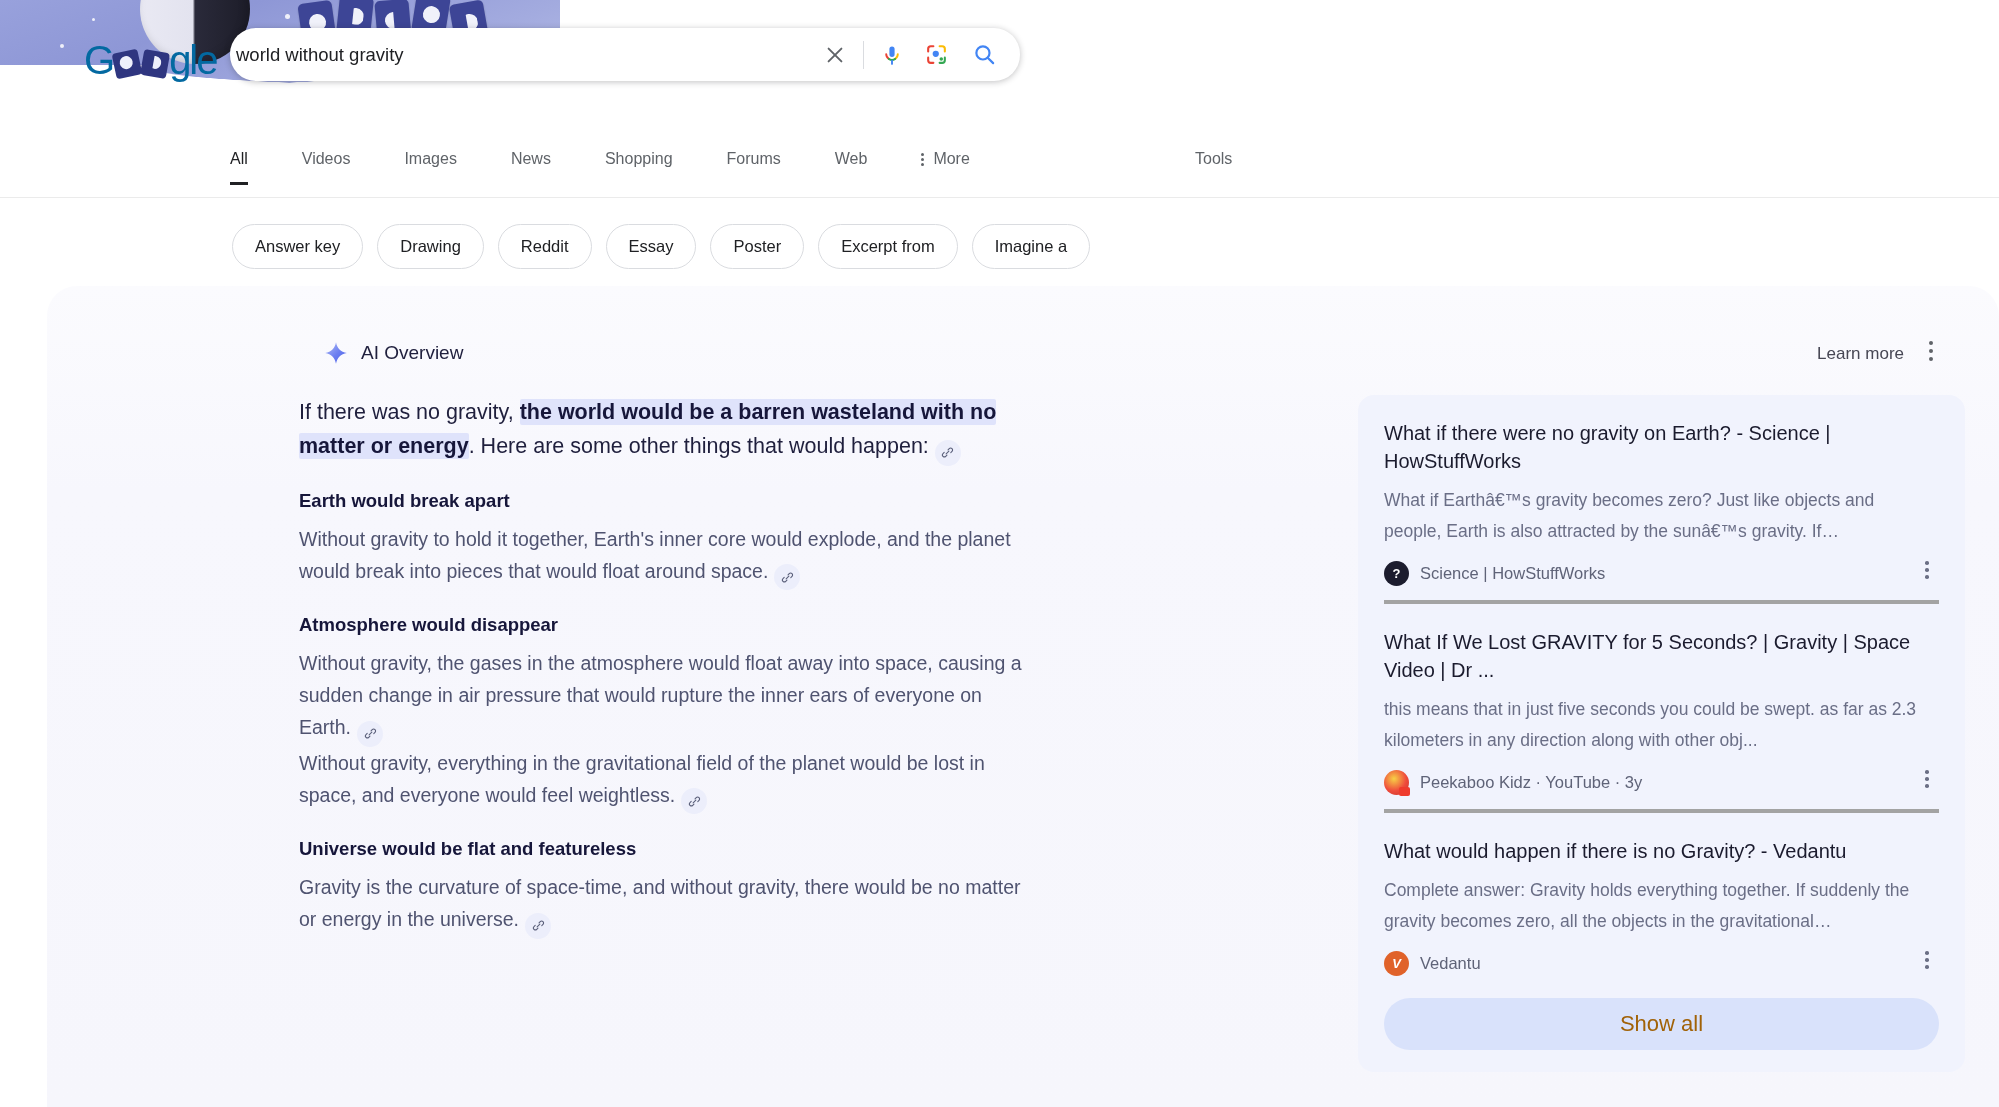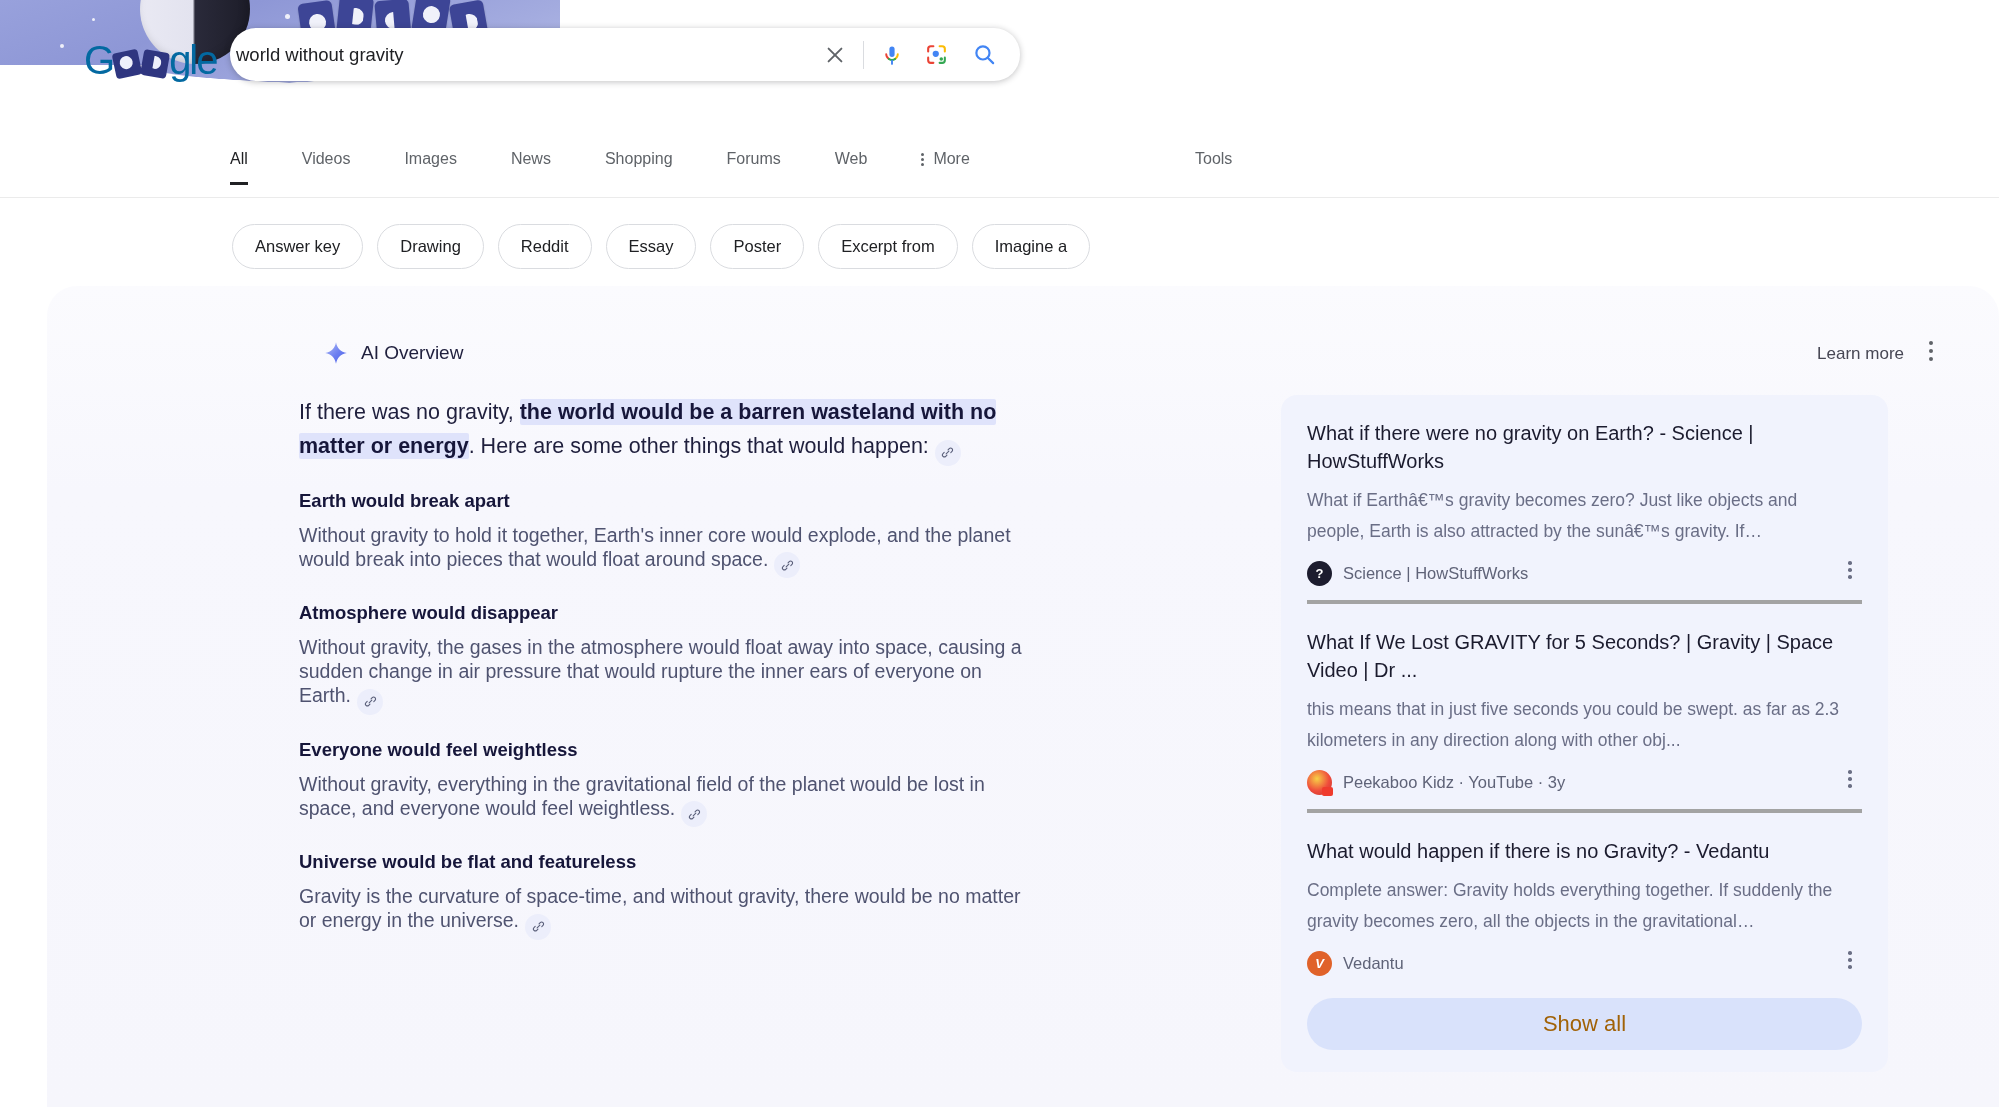--- a/index.html
+++ b/index.html
@@ -174,33 +174,33 @@
   .hl{
     background:#dfe3fb; font-weight:700; color:#16163a;
     border-radius:2px; padding:1px 0;
     box-decoration-break: clone; -webkit-box-decoration-break: clone;
   }
   .sec-h{
     font-size:18.5px; font-weight:700; color:#16163a;
     margin:22px 0 9px 0; line-height:26px;
   }
   .sec-p{
-    font-size:19.5px; line-height:24px; color:#4f5370; margin:0;
+    font-size:19.5px; line-height:32px; color:#4f5370; margin:0;
   }
   .lnk{
     display:inline-flex; align-items:center; justify-content:center;
     width:26px; height:26px; border-radius:50%;
     background:#eceefb; vertical-align:-6px; margin-left:6px;
     cursor:pointer;
   }
   .lnk svg{ display:block; }
 
   
   .sources{
-    position:absolute; left:1234px; top:109px;
+    position:absolute; left:1311px; top:109px;
     width:607px;
     background:#f1f3fd;
     border-radius:16px;
     padding:0 26px;
   }
   .src-card{ padding:24px 0 14px 0; position:relative; }
   .src-card + .src-card{ border-top:4px solid #a3a3a3; }
   .src-title{
     font-size:20px; line-height:28px; color:#1b1b2e; font-weight:400;
     margin:0 0 10px 0; cursor:pointer; padding-right:10px;
@@ -410,21 +410,20 @@
 
       <h3 class="sec-h">Atmosphere would disappear</h3>
       <p class="sec-p"><span>Without gravity, the gases in the atmosphere would float away into space, causing a sudden change in air pressure that would rupture the inner ears of everyone on Earth.</span><span class="lnk">
           <svg width="13" height="13" viewBox="0 0 24 24">
             <path d="M9.5 14.5 L14.5 9.5" stroke="#5a5f7a" stroke-width="2" stroke-linecap="round"></path>
             <path d="M13 7.2 L15.2 5 a3.6 3.6 0 0 1 5.1 5.1 L18.1 12.3" stroke="#5a5f7a" stroke-width="2" fill="none" stroke-linecap="round"></path>
             <path d="M11 16.8 L8.8 19 a3.6 3.6 0 0 1-5.1-5.1 L5.9 11.7" stroke="#5a5f7a" stroke-width="2" fill="none" stroke-linecap="round"></path>
           </svg>
           </span></p>
 
-      <h3 class="sec-h">Everyone would feel weightless</h3>
       <p class="sec-p"><span>Without gravity, everything in the gravitational field of the planet would be lost in space, and everyone would feel weightless.</span><span class="lnk">
           <svg width="13" height="13" viewBox="0 0 24 24">
             <path d="M9.5 14.5 L14.5 9.5" stroke="#5a5f7a" stroke-width="2" stroke-linecap="round"></path>
             <path d="M13 7.2 L15.2 5 a3.6 3.6 0 0 1 5.1 5.1 L18.1 12.3" stroke="#5a5f7a" stroke-width="2" fill="none" stroke-linecap="round"></path>
             <path d="M11 16.8 L8.8 19 a3.6 3.6 0 0 1-5.1-5.1 L5.9 11.7" stroke="#5a5f7a" stroke-width="2" fill="none" stroke-linecap="round"></path>
           </svg>
           </span></p>
 
       <h3 class="sec-h">Universe would be flat and featureless</h3>
       <p class="sec-p"><span>Gravity is the curvature of space-time, and without gravity, there would be no matter or energy in the universe.</span><span class="lnk">

